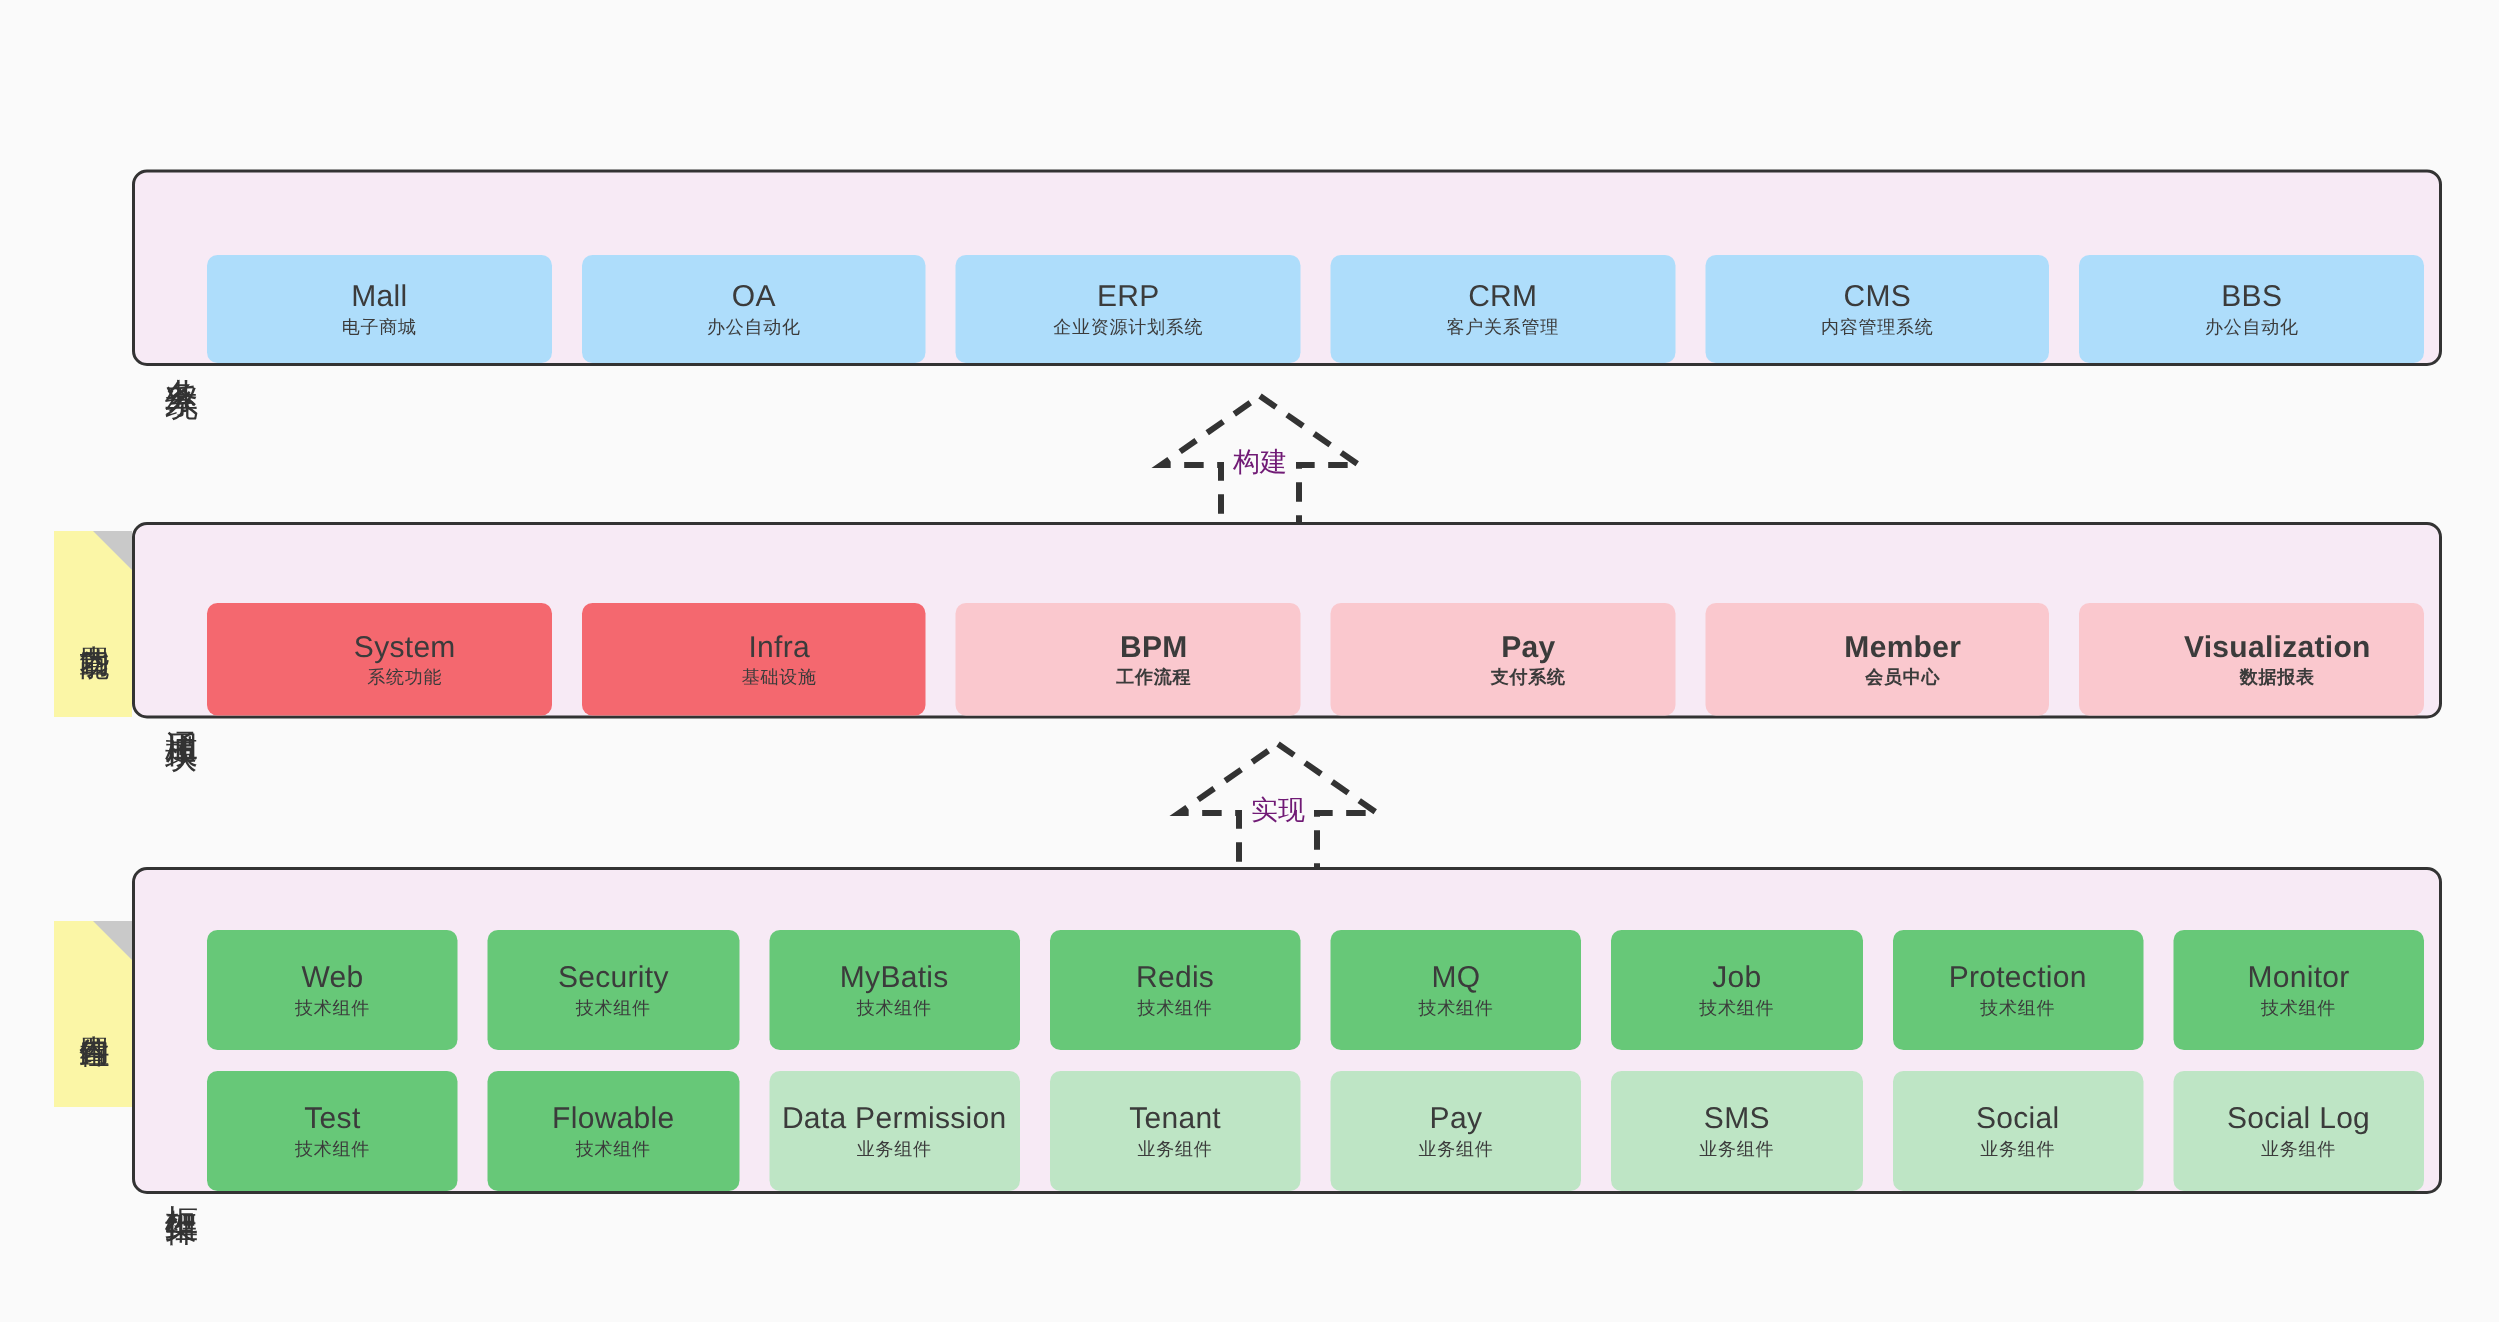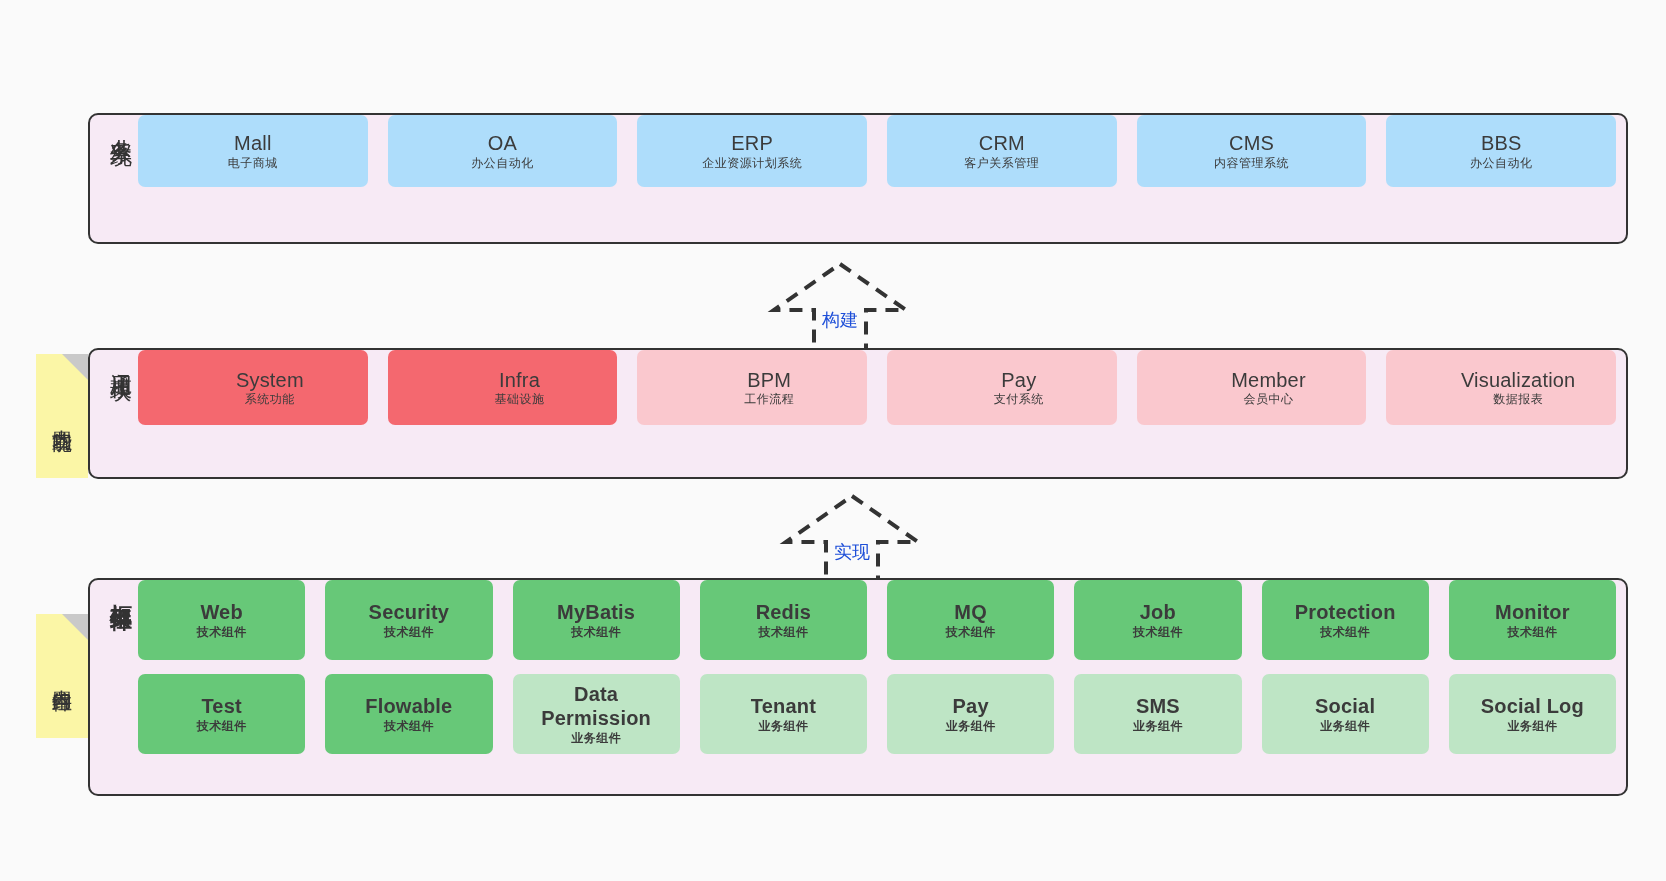--- a/index.html
+++ b/index.html
@@ -26,21 +26,21 @@
 
   
   .layer {
     position: absolute;
     box-sizing: border-box;
     background: #f7eaf5;
     border: 2px solid #333333;
     border-radius: 10px;
     display: flex;
     flex-direction: row;
-    align-items: flex-start;
+    align-items: flex-end;
   }
   .layer-title {
     flex: 0 0 auto;
     width: 44px;
     display: flex;
     align-items: flex-start;
     justify-content: center;
     padding-top: 6px;
     font-size: 22px;
     line-height: 26px;
@@ -82,28 +82,28 @@
     letter-spacing: .2px;
   }
   .cell .cn {
     font-size: 12px;
     letter-spacing: .5px;
   }
 
   
   .c-blue        { background: #aeddfb; }
   .c-red         { background: #f4686f; }
-  .c-lightred    { background: #fac8ce; }
+  .c-lightred    { background: #fac8ce; font-weight: bold; }
   .c-green       { background: #67c878; }
   .c-lightgreen  { background: #bee5c5; }
 
   
   #layer-business  { left: 88px;  top: 113px; width: 1540px; height: 131px; }
   #layer-module    { left: 88px;  top: 348px; width: 1540px; height: 131px; }
-  #layer-framework { left: 88px;  top: 578px; width: 1540px; height: 218px; font-weight: bold; }
+  #layer-framework { left: 88px;  top: 578px; width: 1540px; height: 218px; }
 
   #layer-business  .cell { height: 72px; }
   #layer-module    .cell { height: 75px; padding-left: 40px; }
   #layer-framework .cell { height: 80px; }
 
   
   .note {
     position: absolute;
     width: 52px;
     box-sizing: border-box;
@@ -138,24 +138,23 @@
     width: 160px;
     height: 95px;
   }
   .arrow svg { display: block; }
   .arrow-label {
     position: absolute;
     left: 0; right: 0;
     top: 38px;
     text-align: center;
     font-size: 18px;
-    color: #1d4ed8;
+    color: #701a75;
     background: transparent;
     user-select: none;
-    margin-top: 12px;
   }
   #arrow-build  { left: 760px; top: 258px; }
   #arrow-impl   { left: 772px; top: 490px; }
 </style>
 </head>
 <body>
 
 <div id="canvas">
 
   <div class="layer" id="layer-business">

